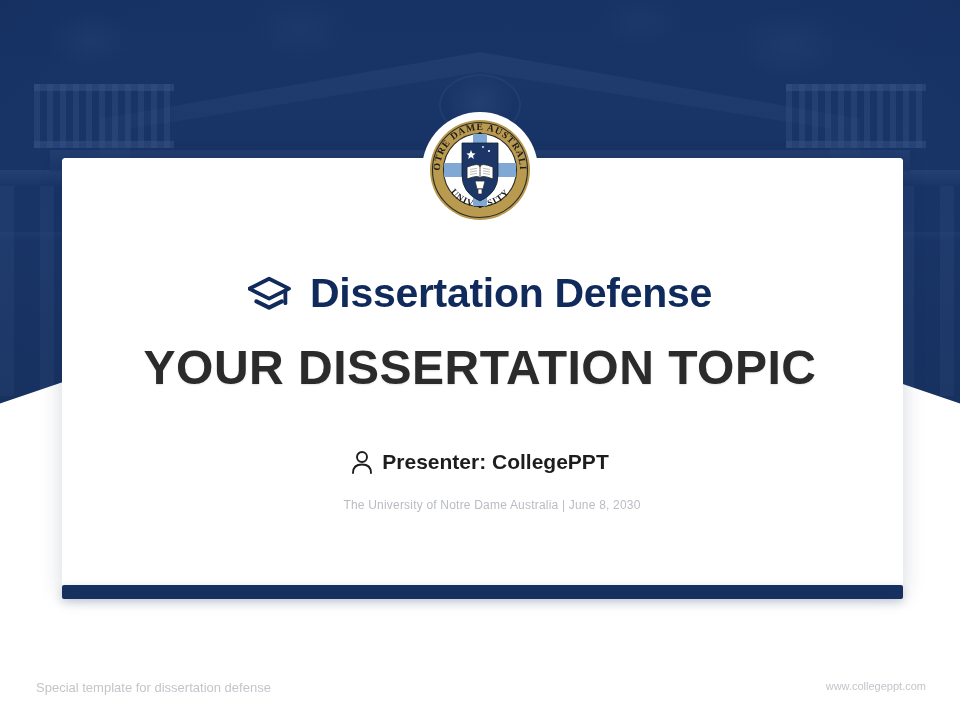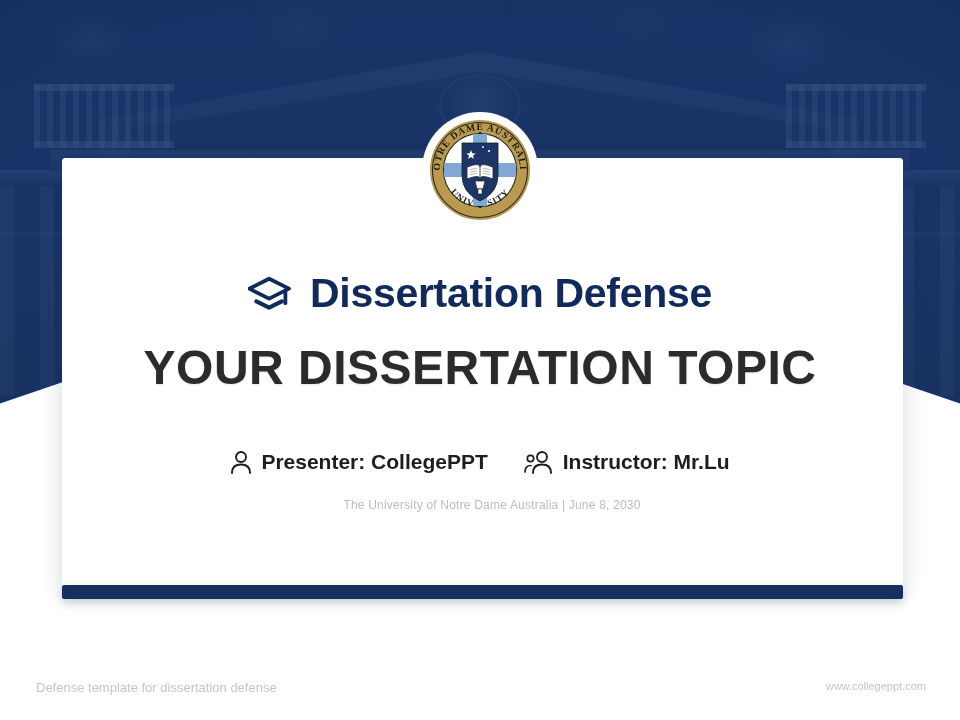--- a/index.html
+++ b/index.html
@@ -268,29 +268,20 @@
   <div class="topic-text">YOUR DISSERTATION TOPIC</div>
 
   <div class="people-row">
     <div class="person-item">
       <svg class="person-ico" width="22" height="24" viewBox="0 0 22 24">
         <circle cx="11" cy="7" r="5" fill="none" stroke="#1d1d1d" stroke-width="1.9"></circle>
         <path d="M 2,23 Q 2,14.5 11,14.5 Q 20,14.5 20,23" fill="none" stroke="#1d1d1d" stroke-width="1.9" stroke-linecap="round"></path>
       </svg>
       <span class="person-text">Presenter: CollegePPT</span>
     </div>
-    <div class="person-item">
-      <svg class="person-ico" width="30" height="24" viewBox="0 0 30 24">
-        <circle cx="18" cy="7" r="5" fill="none" stroke="#1d1d1d" stroke-width="1.9"></circle>
-        <path d="M 9,23 Q 9,14.5 18,14.5 Q 27,14.5 27,23" fill="none" stroke="#1d1d1d" stroke-width="1.9" stroke-linecap="round"></path>
-        <circle cx="6.5" cy="8.5" r="3.2" fill="none" stroke="#1d1d1d" stroke-width="1.7"></circle>
-        <path d="M 1,22 Q 1,15.5 7,15.5" fill="none" stroke="#1d1d1d" stroke-width="1.7" stroke-linecap="round"></path>
-      </svg>
-      <span class="person-text">Instructor: Mr.Lu</span>
-    </div>
   </div>
 
   <div class="meta-line">The University of Notre Dame Australia | June 8, 2030</div>
 
-  <div class="footer-left">Defense template for dissertation defense</div>
+  <div class="footer-left">Special template for dissertation defense</div>
   <div class="footer-right">www.collegeppt.com</div>
 
 </div>
 
 </body></html>

